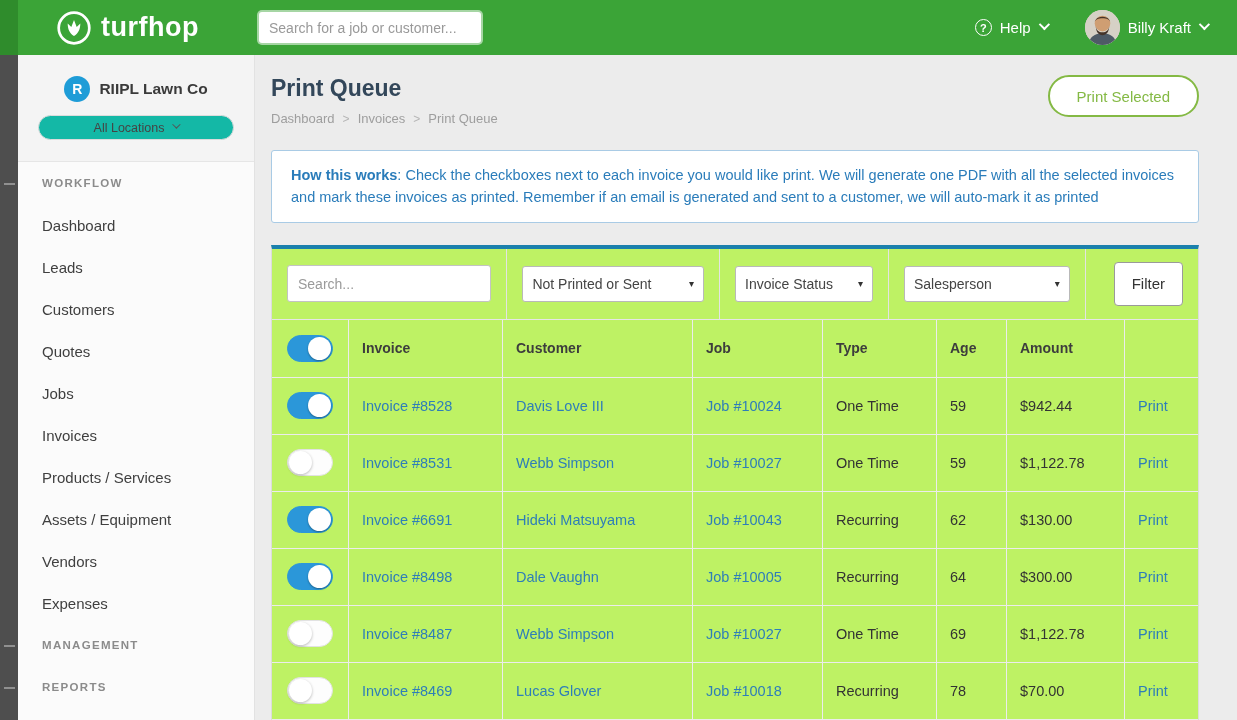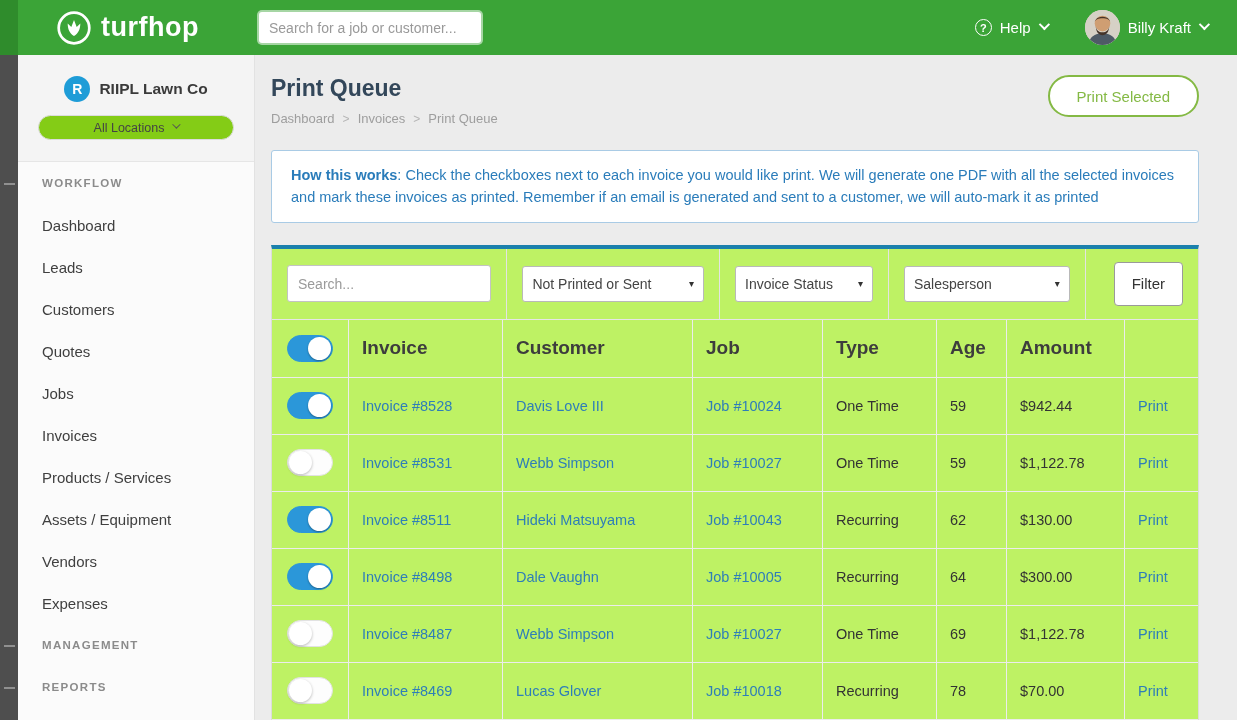--- a/index.html
+++ b/index.html
@@ -22,21 +22,21 @@
   .help-q { width:17px; height:17px; border:1.5px solid #fff; border-radius:50%; display:inline-flex; align-items:center; justify-content:center; font-size:11px; font-weight:bold; }
   .chev { width:8px; height:8px; border-right:2px solid currentColor; border-bottom:2px solid currentColor; transform:rotate(45deg) translateY(-2px); display:inline-block; margin-top:-3px; }
   .avatar { width:35px; height:35px; border-radius:50%; overflow:hidden; display:inline-flex; background:#d8d3c8; }
 
   
   .rail { position:absolute; left:0; top:55px; bottom:0; width:18px; background:#4e4e4e; z-index:1; }
   .sidebar { position:absolute; left:18px; top:55px; bottom:0; width:237px; background:#fbfbfb; border-right:1px solid #e2e2e2; z-index:2; }
   .sidebar-top { height:107px; background:#f4f4f4; border-bottom:1px solid #e6e6e6; }
   .company { display:flex; align-items:center; justify-content:center; gap:9px; padding-top:21px; font-size:15.5px; font-weight:bold; color:#3a3a3a; }
   .company-logo { width:26px; height:26px; border-radius:50%; background:#1e9cd7; color:#fff; font-size:14px; font-weight:bold; display:inline-flex; align-items:center; justify-content:center; }
-  .loc-pill { margin:13px auto 0; width:196px; height:25px; background:#84cc16; border:1px solid #dcdcdc; border-radius:13px;
+  .loc-pill { margin:13px auto 0; width:196px; height:25px; background:#14b8a6; border:1px solid #dcdcdc; border-radius:13px;
     display:flex; align-items:center; justify-content:center; gap:8px; font-size:12.5px; color:#444; cursor:pointer; }
   .loc-pill .chev { width:6px; height:6px; border-width:1.5px; color:#555; }
   .nav { }
   .nav-section-label { position:relative; height:42px; display:flex; align-items:center; padding-left:24px; color:#8b8b8b;
     font-size:11.5px; font-weight:bold; letter-spacing:1.3px; text-transform:uppercase; }
   .nav-section-label::before { content:""; position:absolute; left:-14px; top:50%; width:11px; height:2px; background:#909090; }
   .nav-item { height:42px; display:flex; align-items:center; padding-left:24px; font-size:15px; color:#3f3f3f; cursor:pointer; }
 
   
   .main { position:absolute; left:255px; top:55px; right:0; bottom:0; overflow:hidden; padding:20px 38px 0 16px; }
@@ -67,21 +67,21 @@
     justify-content:space-between; padding:0 9px; font-size:14px; color:#444; cursor:pointer; }
   .dd-arrow { font-size:10px; color:#333; }
   .filter-btn { height:44px; padding:0 17px; background:#fff; border:1px solid #9a9a9a; border-radius:4px; font-size:15px; color:#333; cursor:pointer; font-family:inherit; }
 
   
   .trow { display:grid; grid-template-columns:77px 154px 190px 130px 114px 70px 118px 1fr; align-items:center; border-bottom:1px solid #ececec; height:57px; }
   .trow.thead { height:58px; }
   .cell { height:100%; display:flex; align-items:center; padding-left:13px; border-right:1px solid #ececec; font-size:14.5px; color:#333; }
   .cell:last-child { border-right:none; }
   .c-toggle { justify-content:center; padding-left:0; }
-  .th { font-weight:bold; font-size:19px; color:#3d3d3d; }
+  .th { font-weight:bold; font-size:14px; color:#3d3d3d; }
   .link { color:#2e7eb8; font-size:14.5px; }
 
   
   .toggle { position:relative; width:46px; height:27px; border-radius:14px; background:#2b97d9; cursor:pointer; border:1px solid #2b97d9; }
   .toggle .knob { position:absolute; top:1px; right:1px; width:23px; height:23px; border-radius:50%; background:#fff; box-shadow:0 1px 2px rgba(0,0,0,.35); }
   .toggle.off { background:#fdfdfd; border:1px solid #e2e2e2; }
   .toggle.off .knob { right:auto; left:1px; box-shadow:0 1px 3px rgba(0,0,0,.28); }
 </style>
 </head>
 <body>
@@ -256,21 +256,21 @@
           </div>
       </div>
 
       <div class="trow">
         <div class="cell c-toggle">
             <div class="toggle">
               <div class="knob"></div>
             </div>
           </div>
         <div class="cell">
-            <a class="link">Invoice #8511</a>
+            <a class="link">Invoice #6691</a>
           </div>
         <div class="cell">
             <a class="link">Hideki Matsuyama</a>
           </div>
         <div class="cell">
             <a class="link">Job #10043</a>
           </div>
         <div class="cell">Recurring</div>
         <div class="cell">62</div>
         <div class="cell">$130.00</div>

